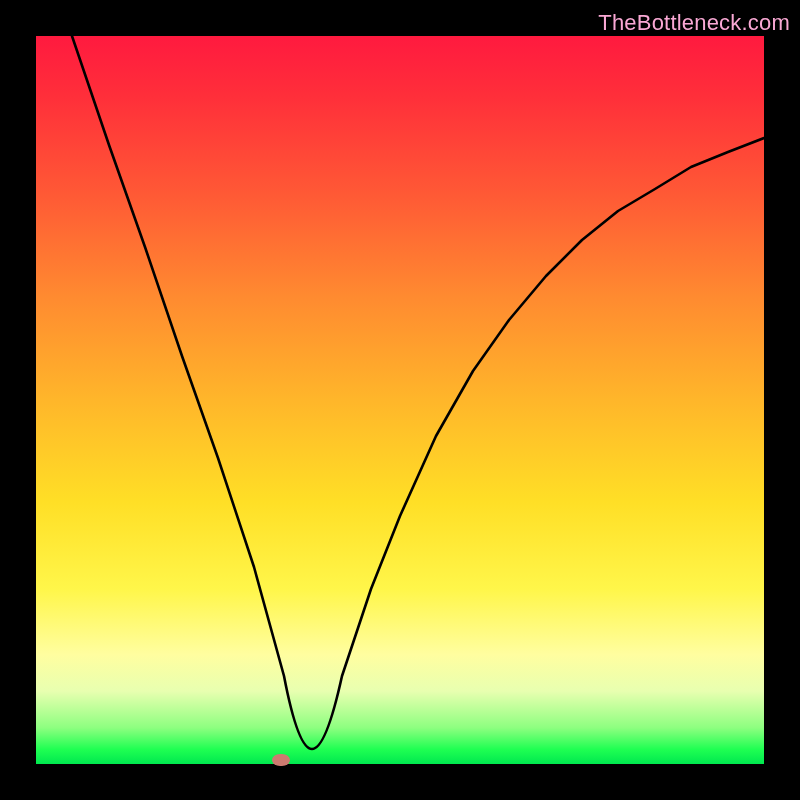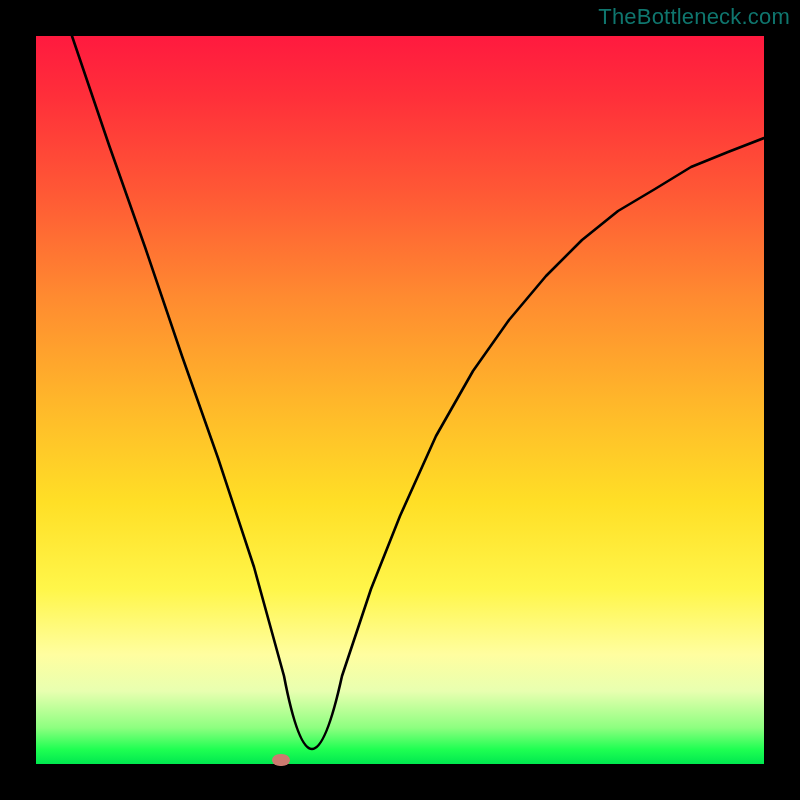--- a/index.html
+++ b/index.html
@@ -35,23 +35,23 @@
       #fff64a 76%,
       #fffea0 85%,
       #e8ffb0 90%,
       #8eff80 95%,
       #1fff52 98%,
       #00e84f 100%
     );
   }
   .watermark {
     position: absolute;
-    top: 4px;
+    top: 10px;
     right: 10px;
-    color: #0f766e;
+    color: #f9a8d4;
     font-size: 22px;
     font-weight: 400;
     letter-spacing: 0.2px;
     user-select: none;
   }
   svg.curve {
     position: absolute;
     left: 0;
     top: 0;
     width: 728px;

